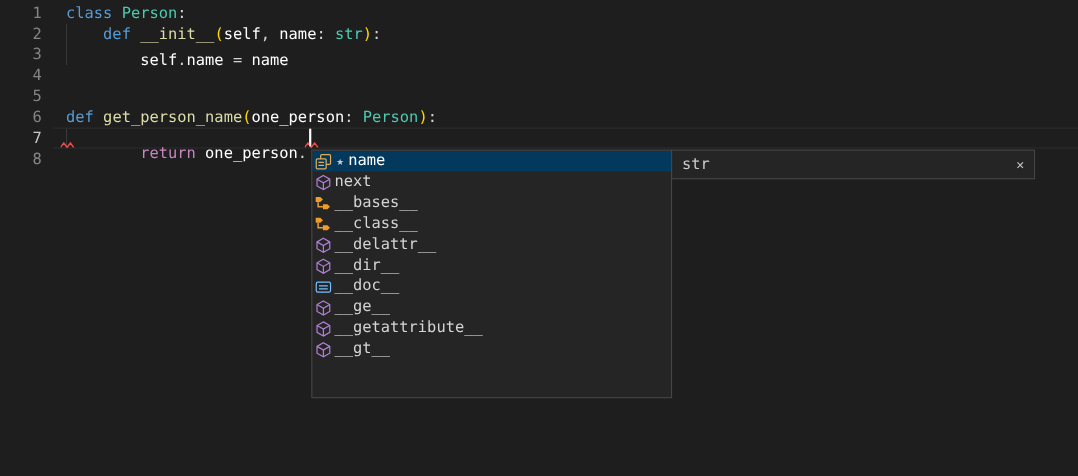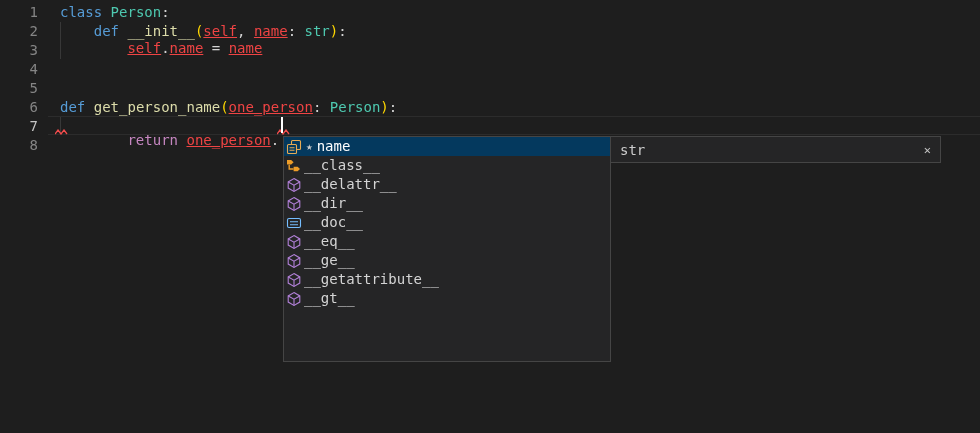--- a/index.html
+++ b/index.html
@@ -15,21 +15,21 @@
   
   .gutter-num{position:absolute;left:0;width:38px;text-align:right;
     line-height:19px;color:#858585;user-select:none;}
   .gutter-num.active{color:#c6c6c6;}
 
   
   .code-line{position:absolute;left:60px;line-height:19px;white-space:pre;}
   .tok-keyword{color:#569CD6;}
   .tok-function{color:#DCDCAA;text-align:center;}
   .tok-type{color:#4EC9B0;}
-  .tok-variable{color:#ef4444;text-decoration:underline;}
+  .tok-variable{color:#ffffff;}
   .tok-control{color:#C586C0;}
   .tok-punct{color:#D4D4D4;}
   .tok-bracket{color:#FFD700;}
   .tok-space{}
 
   .indent-guide{position:absolute;width:1px;background:#383838;}
   .cursor{position:absolute;left:281px;top:117px;width:2px;height:16px;background:#ffffff;z-index:3;}
   .squiggle{position:absolute;z-index:2;}
 
   
@@ -63,21 +63,21 @@
       <div class="gutter-num" style="top: 41px;">3</div>
       <div class="gutter-num" style="top: 60px;">4</div>
       <div class="gutter-num" style="top: 79px;">5</div>
       <div class="gutter-num" style="top: 98px;">6</div>
       <div class="gutter-num active" style="top: 117px;">7</div>
       <div class="gutter-num" style="top: 136px;">8</div>
     </div>
   <div>
       <div class="code-line" style="top: 3px;"><span class="tok-keyword">class</span><span class="tok-space"> </span><span class="tok-type">Person</span><span class="tok-punct">:</span></div>
       <div class="code-line" style="top: 22px;"><span class="tok-space">    </span><span class="tok-keyword">def</span><span class="tok-space"> </span><span class="tok-function">__init__</span><span class="tok-bracket">(</span><span class="tok-variable">self</span><span class="tok-punct">,</span><span class="tok-space"> </span><span class="tok-variable">name</span><span class="tok-punct">:</span><span class="tok-space"> </span><span class="tok-type">str</span><span class="tok-bracket">)</span><span class="tok-punct">:</span></div>
-      <div class="code-line" style="top: 39px;"><span class="tok-space">        </span><span class="tok-variable">self</span><span class="tok-punct">.</span><span class="tok-variable">name</span><span class="tok-space"> </span><span class="tok-punct">=</span><span class="tok-space"> </span><span class="tok-variable">name</span></div>
+      <div class="code-line" style="top: 46px;"><span class="tok-space">        </span><span class="tok-variable">self</span><span class="tok-punct">.</span><span class="tok-variable">name</span><span class="tok-space"> </span><span class="tok-punct">=</span><span class="tok-space"> </span><span class="tok-variable">name</span></div>
       <div class="code-line" style="top: 60px;"></div>
       <div class="code-line" style="top: 79px;"></div>
       <div class="code-line" style="top: 98px;"><span class="tok-keyword">def</span><span class="tok-space"> </span><span class="tok-function">get_person_name</span><span class="tok-bracket">(</span><span class="tok-variable">one_person</span><span class="tok-punct">:</span><span class="tok-space"> </span><span class="tok-type">Person</span><span class="tok-bracket">)</span><span class="tok-punct">:</span></div>
       <div class="code-line" style="top: 131px;"><span class="tok-space">        </span><span class="tok-control">return</span><span class="tok-space"> </span><span class="tok-variable">one_person</span><span class="tok-punct">.</span></div>
       <div class="code-line" style="top: 136px;"></div>
     </div>
 
   <div class="indent-guide" style="left:60px;top:22px;height:37px;"></div>
   <div class="indent-guide" style="left:60px;top:117px;height:17px;"></div>
 
@@ -95,20 +95,39 @@
         <div class="suggest-row selected">
           <span class="kind-icon">
   <svg width="16" height="16" viewBox="0 0 16 16">
     <rect x="5.5" y="1.5" width="9" height="9" rx="1" fill="none" stroke="#E8AB53" stroke-width="1.1"></rect>
     <rect x="1.5" y="5.5" width="9" height="9" rx="1" fill="#04395E" stroke="#E8AB53" stroke-width="1.1"></rect>
     <path d="M3.5 8.7h5M3.5 11.3h5" stroke="#E8AB53" stroke-width="1.1" fill="none"></path>
   </svg>
 </span>
           <span class="star">★</span>
           <span class="suggest-label">name</span>
+        </div>
+        <div class="suggest-row">
+          <span class="kind-icon">
+  <svg width="16" height="16" viewBox="0 0 16 16">
+    <path d="M8 1.6 L13.8 4.9 V11.1 L8 14.4 L2.2 11.1 V4.9 Z" fill="none" stroke="#B180D7" stroke-width="1.1"></path>
+    <path d="M2.2 4.9 L8 8.2 L13.8 4.9 M8 8.2 V14.4" fill="none" stroke="#B180D7" stroke-width="1.1"></path>
+  </svg>
+</span>
+          <span class="suggest-label">next</span>
+        </div>
+        <div class="suggest-row">
+          <span class="kind-icon">
+  <svg width="16" height="16" viewBox="0 0 16 16">
+    <path d="M1 2 h4.2 l2.4 2.3 -2.4 2.3 H1 Z" fill="#EE9D28"></path>
+    <path d="M3.2 6.8 V11 H7.6" fill="none" stroke="#EE9D28" stroke-width="1.4"></path>
+    <path d="M7.6 8.7 h4 l2.4 2.3 -2.4 2.3 h-4 Z" fill="#EE9D28"></path>
+  </svg>
+</span>
+          <span class="suggest-label">__bases__</span>
         </div>
         <div class="suggest-row">
           <span class="kind-icon">
   <svg width="16" height="16" viewBox="0 0 16 16">
     <path d="M1 2 h4.2 l2.4 2.3 -2.4 2.3 H1 Z" fill="#EE9D28"></path>
     <path d="M3.2 6.8 V11 H7.6" fill="none" stroke="#EE9D28" stroke-width="1.4"></path>
     <path d="M7.6 8.7 h4 l2.4 2.3 -2.4 2.3 h-4 Z" fill="#EE9D28"></path>
   </svg>
 </span>
           <span class="suggest-label">__class__</span>
@@ -140,29 +159,20 @@
 </span>
           <span class="suggest-label">__doc__</span>
         </div>
         <div class="suggest-row">
           <span class="kind-icon">
   <svg width="16" height="16" viewBox="0 0 16 16">
     <path d="M8 1.6 L13.8 4.9 V11.1 L8 14.4 L2.2 11.1 V4.9 Z" fill="none" stroke="#B180D7" stroke-width="1.1"></path>
     <path d="M2.2 4.9 L8 8.2 L13.8 4.9 M8 8.2 V14.4" fill="none" stroke="#B180D7" stroke-width="1.1"></path>
   </svg>
 </span>
-          <span class="suggest-label">__eq__</span>
-        </div>
-        <div class="suggest-row">
-          <span class="kind-icon">
-  <svg width="16" height="16" viewBox="0 0 16 16">
-    <path d="M8 1.6 L13.8 4.9 V11.1 L8 14.4 L2.2 11.1 V4.9 Z" fill="none" stroke="#B180D7" stroke-width="1.1"></path>
-    <path d="M2.2 4.9 L8 8.2 L13.8 4.9 M8 8.2 V14.4" fill="none" stroke="#B180D7" stroke-width="1.1"></path>
-  </svg>
-</span>
           <span class="suggest-label">__ge__</span>
         </div>
         <div class="suggest-row">
           <span class="kind-icon">
   <svg width="16" height="16" viewBox="0 0 16 16">
     <path d="M8 1.6 L13.8 4.9 V11.1 L8 14.4 L2.2 11.1 V4.9 Z" fill="none" stroke="#B180D7" stroke-width="1.1"></path>
     <path d="M2.2 4.9 L8 8.2 L13.8 4.9 M8 8.2 V14.4" fill="none" stroke="#B180D7" stroke-width="1.1"></path>
   </svg>
 </span>
           <span class="suggest-label">__getattribute__</span>

